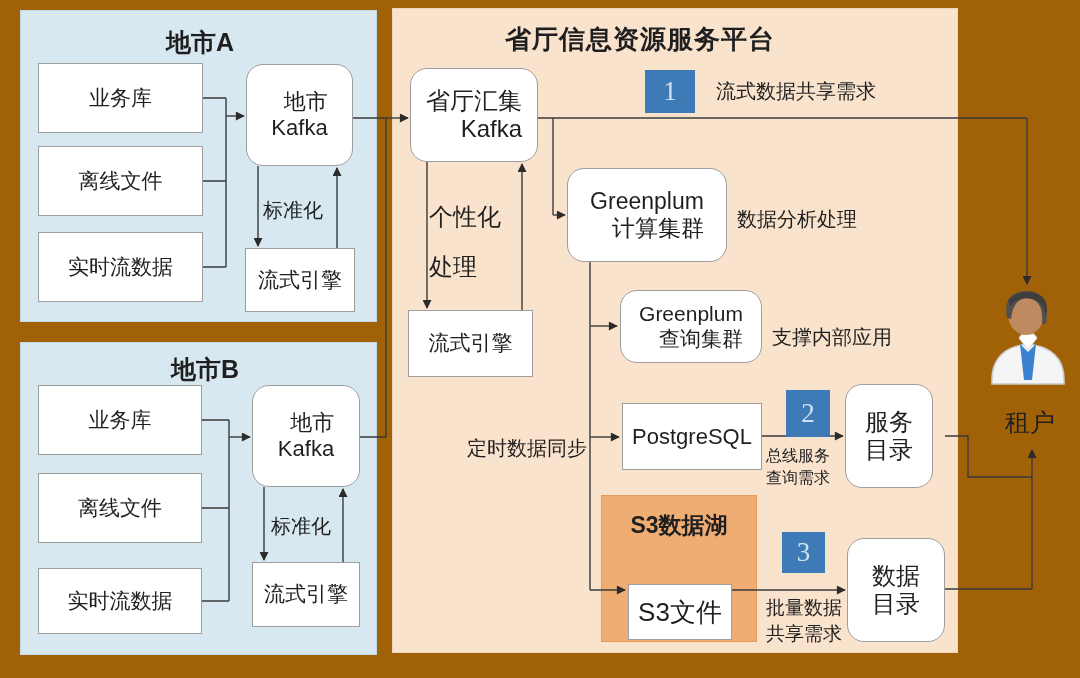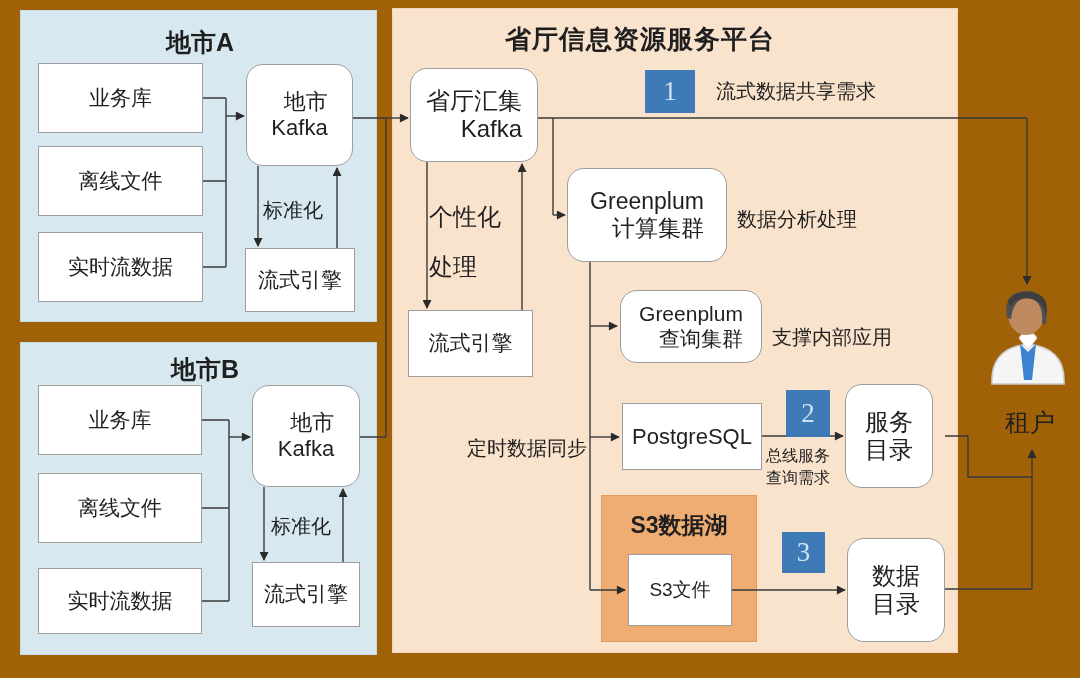--- a/index.html
+++ b/index.html
@@ -98,32 +98,34 @@
 Kafka</div>
   <div class="abs pre" style="left:429px;top:192px;font-size:24px;line-height:2.1;z-index:3;">个性化
 处理</div>
   <div class="abs box" style="left:408px;top:310px;width:125px;height:67px;font-size:21px;">流式引擎</div>
   <div class="abs box pre" style="left:567px;top:168px;width:160px;height:94px;font-size:23px;">Greenplum
 计算集群</div>
   <div class="abs box pre" style="left:620px;top:290px;width:142px;height:73px;font-size:21px;">Greenplum
 查询集群</div>
   <div class="abs box" style="left:622px;top:403px;width:140px;height:67px;font-size:22px;">PostgreSQL</div>
   <div class="abs" style="left:601px;top:510px;width:156px;text-align:center;font-size:23px;font-weight:600;z-index:3;">S3数据湖</div>
-  <div class="abs box" style="left:628px;top:554px;width:104px;height:72px;font-size:19px;">S3文件</div>
+  <div class="abs box" style="left:628px;top:584px;width:104px;height:56px;font-size:26px;">S3文件</div>
   <div class="abs box pre" style="left:845px;top:384px;width:88px;height:104px;font-size:24px;">服务
 目录</div>
   <div class="abs box pre" style="left:847px;top:538px;width:98px;height:104px;font-size:24px;">数据
 目录</div>
 
   <div class="abs badge" style="left:645px;top:70px;width:50px;height:43px;">1</div>
   <div class="abs lbl" style="left:716px;top:78px;">流式数据共享需求</div>
   <div class="abs badge" style="left:786px;top:390px;width:44px;height:47px;">2</div>
   <div class="abs lbl pre" style="left:766px;top:445px;font-size:16px;">总线服务
 查询需求</div>
   <div class="abs badge" style="left:782px;top:532px;width:43px;height:41px;">3</div>
+  <div class="abs lbl pre" style="left:766px;top:595px;font-size:19px;">批量数据
+共享需求</div>
 
   <div class="abs lbl" style="left:737px;top:206px;">数据分析处理</div>
   <div class="abs lbl" style="left:772px;top:324px;">支撑内部应用</div>
   <div class="abs lbl" style="left:467px;top:435px;">定时数据同步</div>
 
   <svg class="abs person" style="left:986px;top:286px;" width="84" height="100" viewBox="0 0 84 100">
     <path d="M6 98 Q4 62 42 58 Q80 62 78 98 Z" fill="#f5f5f5" stroke="#c9c9c9" stroke-width="1.5"></path>
     <path d="M34 58 L42 66 L50 58 L46 94 L38 94 Z" fill="#3b82d0"></path>
     <path d="M33 52 L42 64 L51 52 L48 48 L36 48 Z" fill="#ffffff" stroke="#d8d8d8" stroke-width="1"></path>
     <ellipse cx="40" cy="28" rx="18" ry="21" fill="#c08a60"></ellipse>

